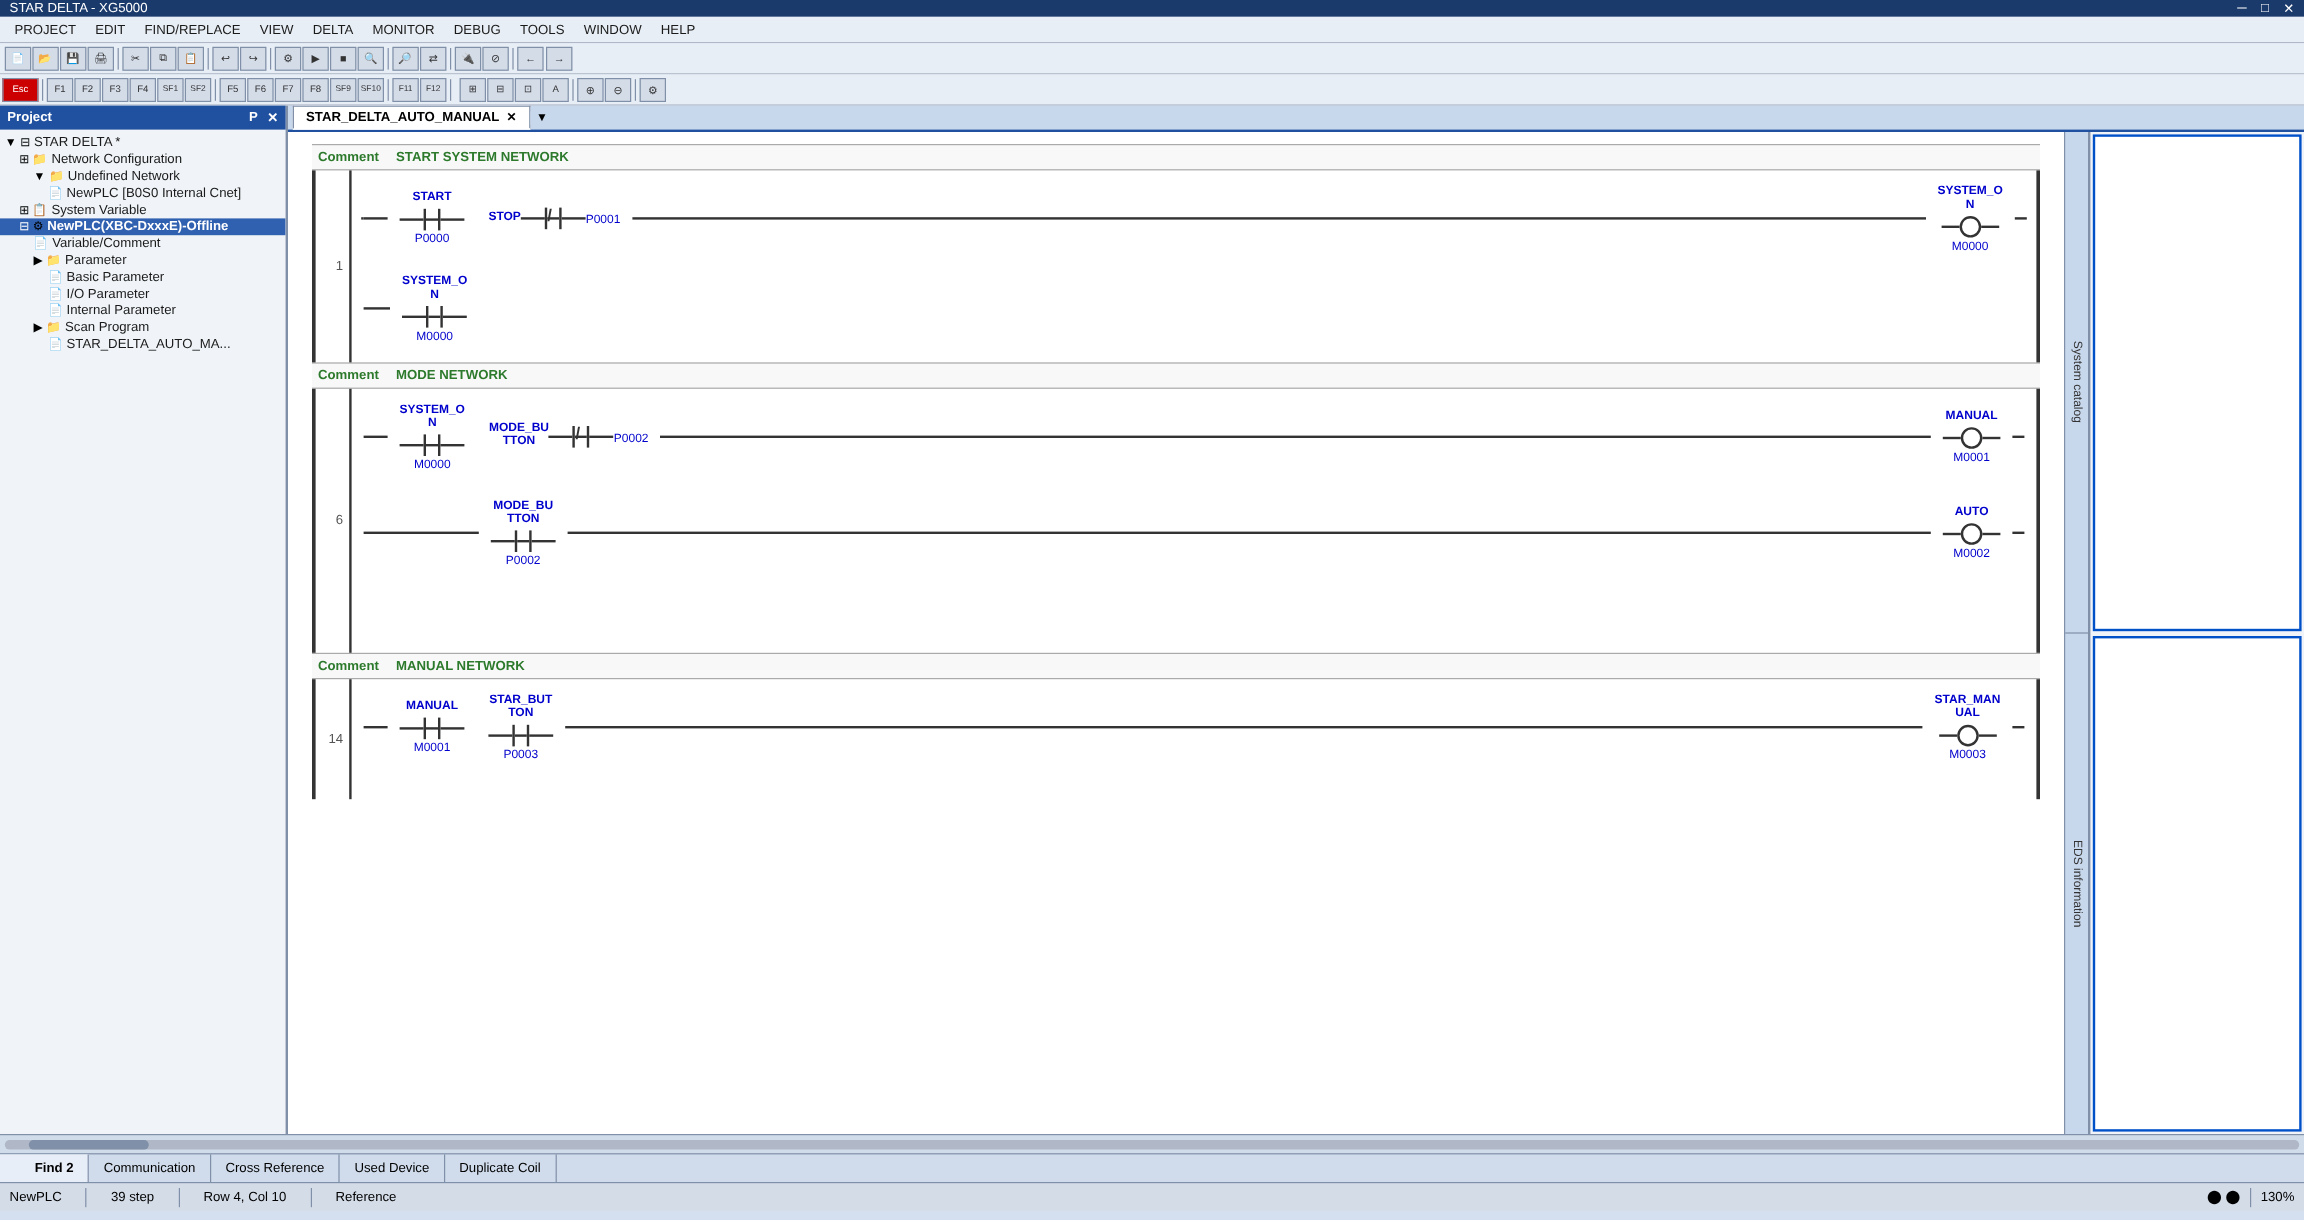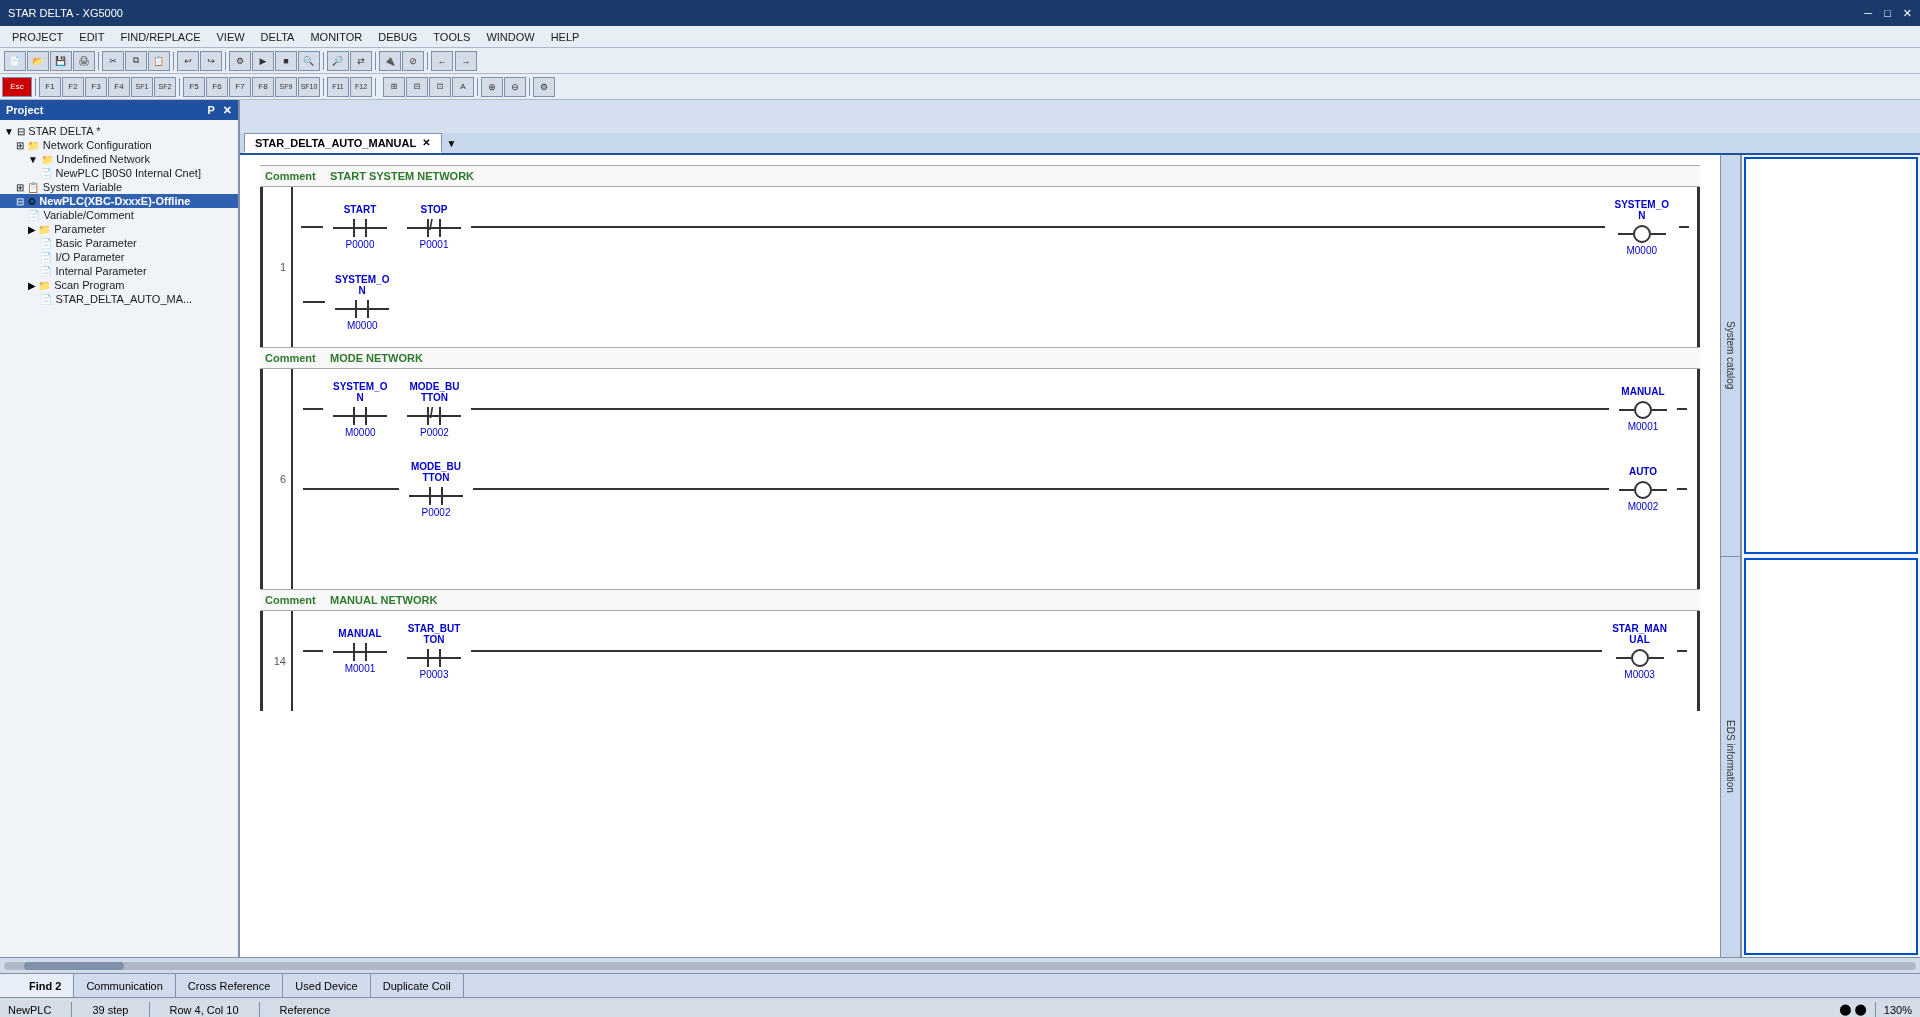--- a/index.html
+++ b/index.html
@@ -2,21 +2,21 @@
 <html><head>
   <meta charset="utf-8">
   <style>
     * { margin: 0; padding: 0; box-sizing: border-box; }
     body { font-family: 'Arial', sans-serif; font-size: 11px; background: #d4e0f0; width: 1920px; height: 1017px; overflow: hidden; }
 
     
     #title-bar {
       background: #1a3a6b;
       color: white;
-      height: 26px;
+      height: 14px;
       display: flex;
       align-items: center;
       padding: 0 8px;
       font-size: 11px;
     }
 
     
     #menu-bar {
       background: #e8eef5;
       height: 22px;
@@ -220,21 +220,21 @@
     }
     .contact-no .contact-addr {
       font-size: 10px;
       color: #0000cc;
       margin-top: 2px;
       text-align: center;
     }
 
     .contact-nc {
       display: flex;
-      flex-direction: column;
+      flex-direction: row;
       align-items: center;
       margin: 0 10px;
       position: relative;
     }
     .contact-nc .contact-label {
       font-size: 10px;
       color: #0000cc;
       font-weight: bold;
       text-align: center;
       margin-bottom: 4px;
@@ -495,21 +495,21 @@
       <div class="tree-item">
         <span class="tree-indent" style="width:40px"></span>
         <span class="tree-icon">📄</span>
         <span class="tree-label">STAR_DELTA_AUTO_MA...</span>
       </div>
     </div>
   </div>
 
   <div style="flex:1; display:flex; flex-direction:column; overflow:hidden;">
 
-    <div id="tab-bar" style="display:flex; height:22px; background:#c8d8ec; align-items:center;margin-top:33px;">
+    <div id="tab-bar" style="display:flex; height:22px; background:#c8d8ec; align-items:center;">
       <div class="tab active">
         <span>STAR_DELTA_AUTO_MANUAL</span>
         <span style="font-size:10px;">✕</span>
       </div>
       <div style="width:20px; background:#c8d8ec; display:flex; align-items:center; justify-content:center;">
         <span style="font-size:10px;">▼</span>
       </div>
     </div>
 
     <div style="flex:1; display:flex; overflow:hidden;">

